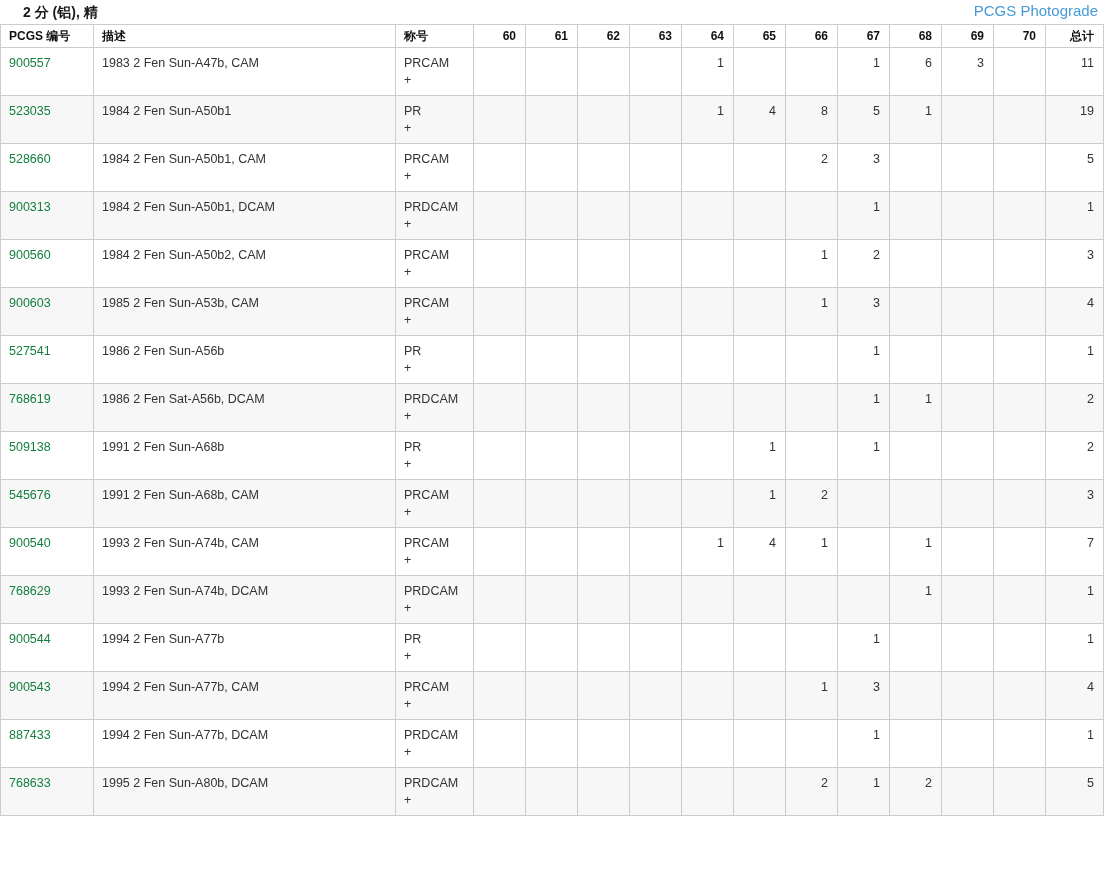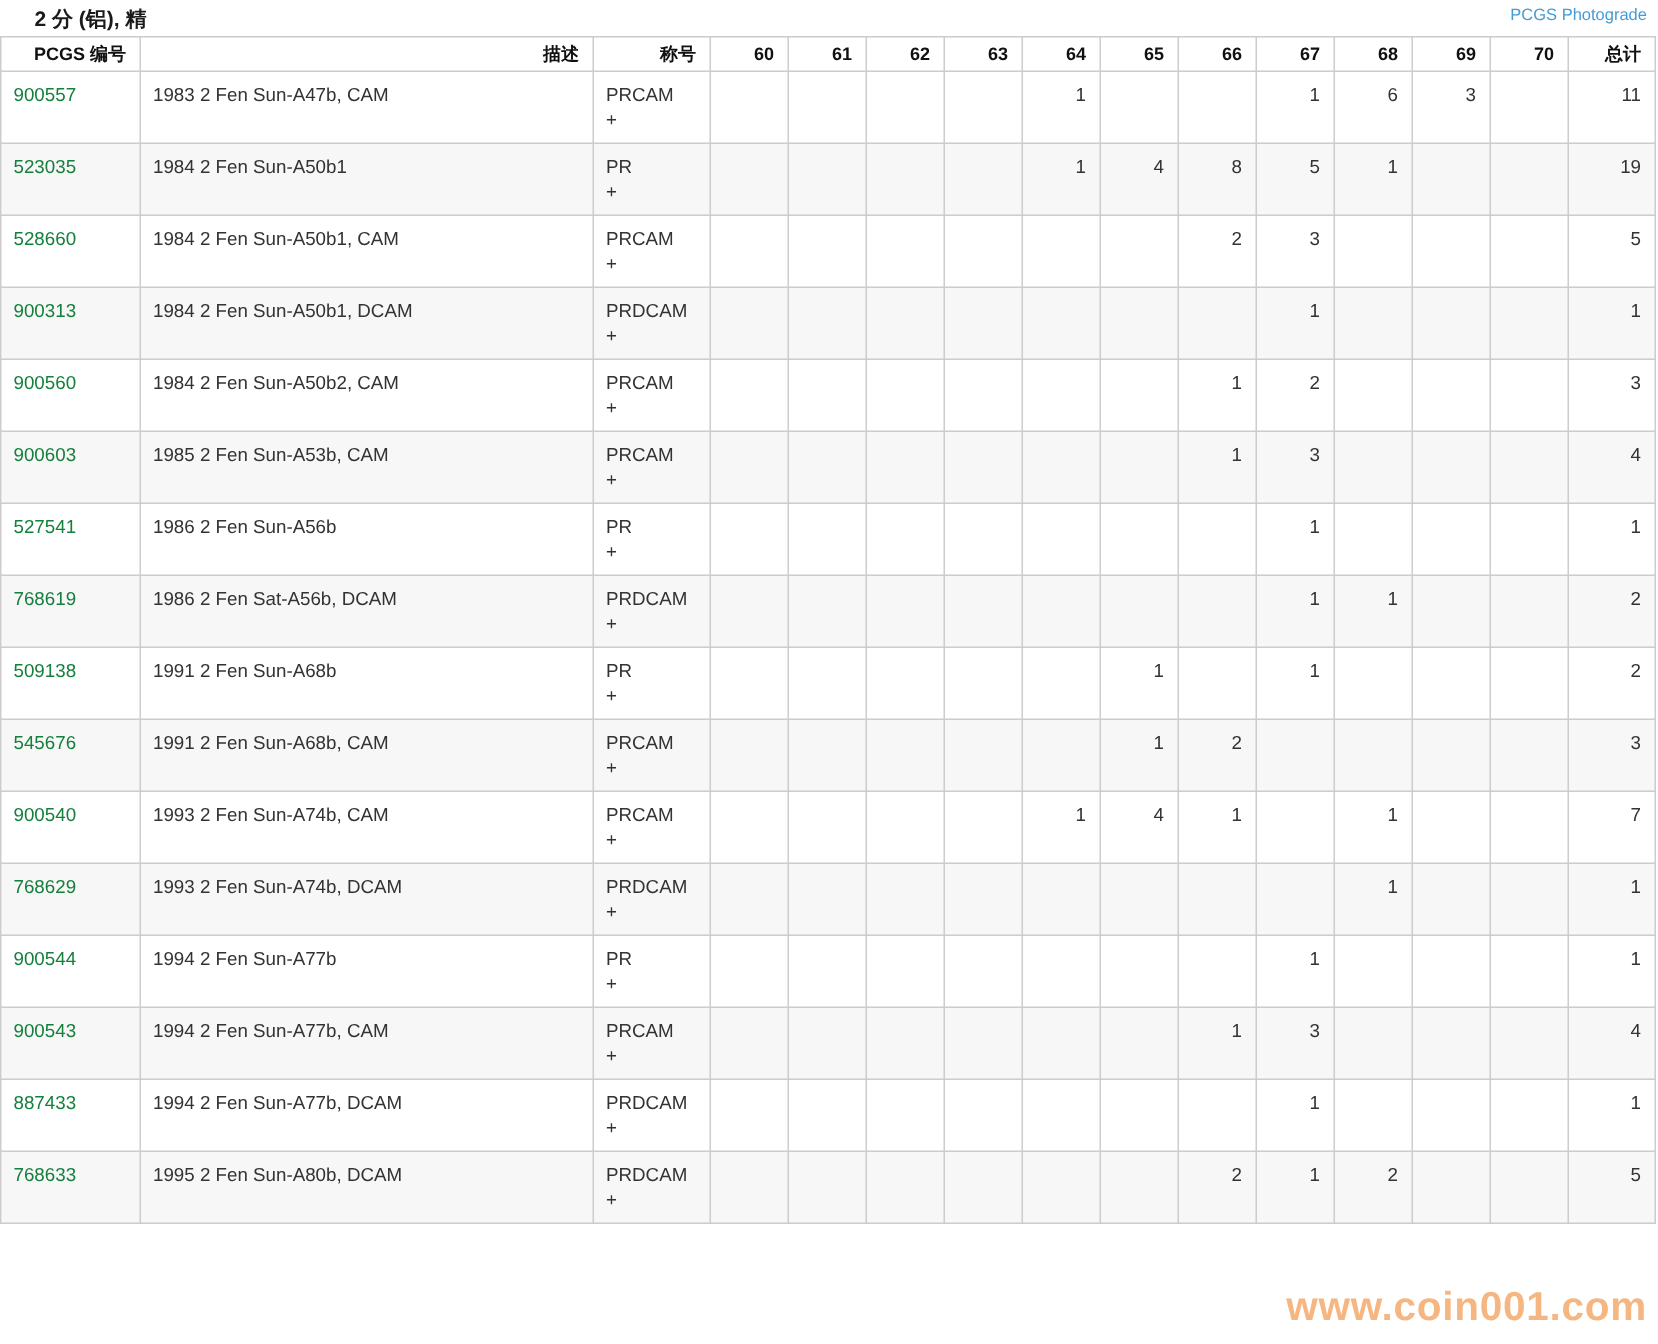--- a/index.html
+++ b/index.html
@@ -7,30 +7,30 @@
   body {
     width: 1105px; height: 896px; overflow: hidden; position: relative;
     background: #ffffff;
     font-family: "Liberation Sans", "DejaVu Sans", sans-serif;
   }
   .topbar {
     height: 24px; padding: 3px 7px 0 23px;
     display: flex; justify-content: space-between; align-items: flex-start;
   }
   .title { margin: 0; font-size: 14px; font-weight: bold; color: #1a1a1a; line-height: 18px; }
-  .pg-link { font-size: 11px; color: #459bd6; text-decoration: none; line-height: 15px; }
+  .pg-link { font-size: 15px; color: #459bd6; text-decoration: none; line-height: 15px; }
   table {
     border-collapse: collapse; table-layout: fixed; width: 1104px;
   }
   th, td { border: 1px solid #cccccc; overflow: hidden; }
   thead th {
     background: #ffffff; font-size: 12px; font-weight: bold; color: #111111;
     padding: 4px 9px 4px 8px; line-height: 14px; white-space: nowrap;
   }
-  th.txt { text-align: right; }
+  th.txt { text-align: left; }
   th.num, td.c-num, td.c-total { text-align: right; }
   tbody tr { height: 45px; }
   tbody tr:nth-child(even) { background: #f7f7f7; }
   tbody td {
     vertical-align: top; font-size: 12.5px; color: #333333;
     padding: 7px 9px 6px 8px; line-height: 16px; white-space: nowrap;
   }
   .num-link { color: #15803d; text-decoration: none; }
   .c-des div { line-height: 17px; }
   .watermark {
@@ -404,15 +404,14 @@
           <td class="c-num">2</td>
           <td class="c-num">1</td>
           <td class="c-num">2</td>
           <td class="c-num"></td>
           <td class="c-num"></td>
     <td class="c-num c-total">5</td>
   </tr>
       </tbody>
   </table>
 
-  <div class="watermark">www.coin001.com</div>
 
 </div>
 
 </body></html>

